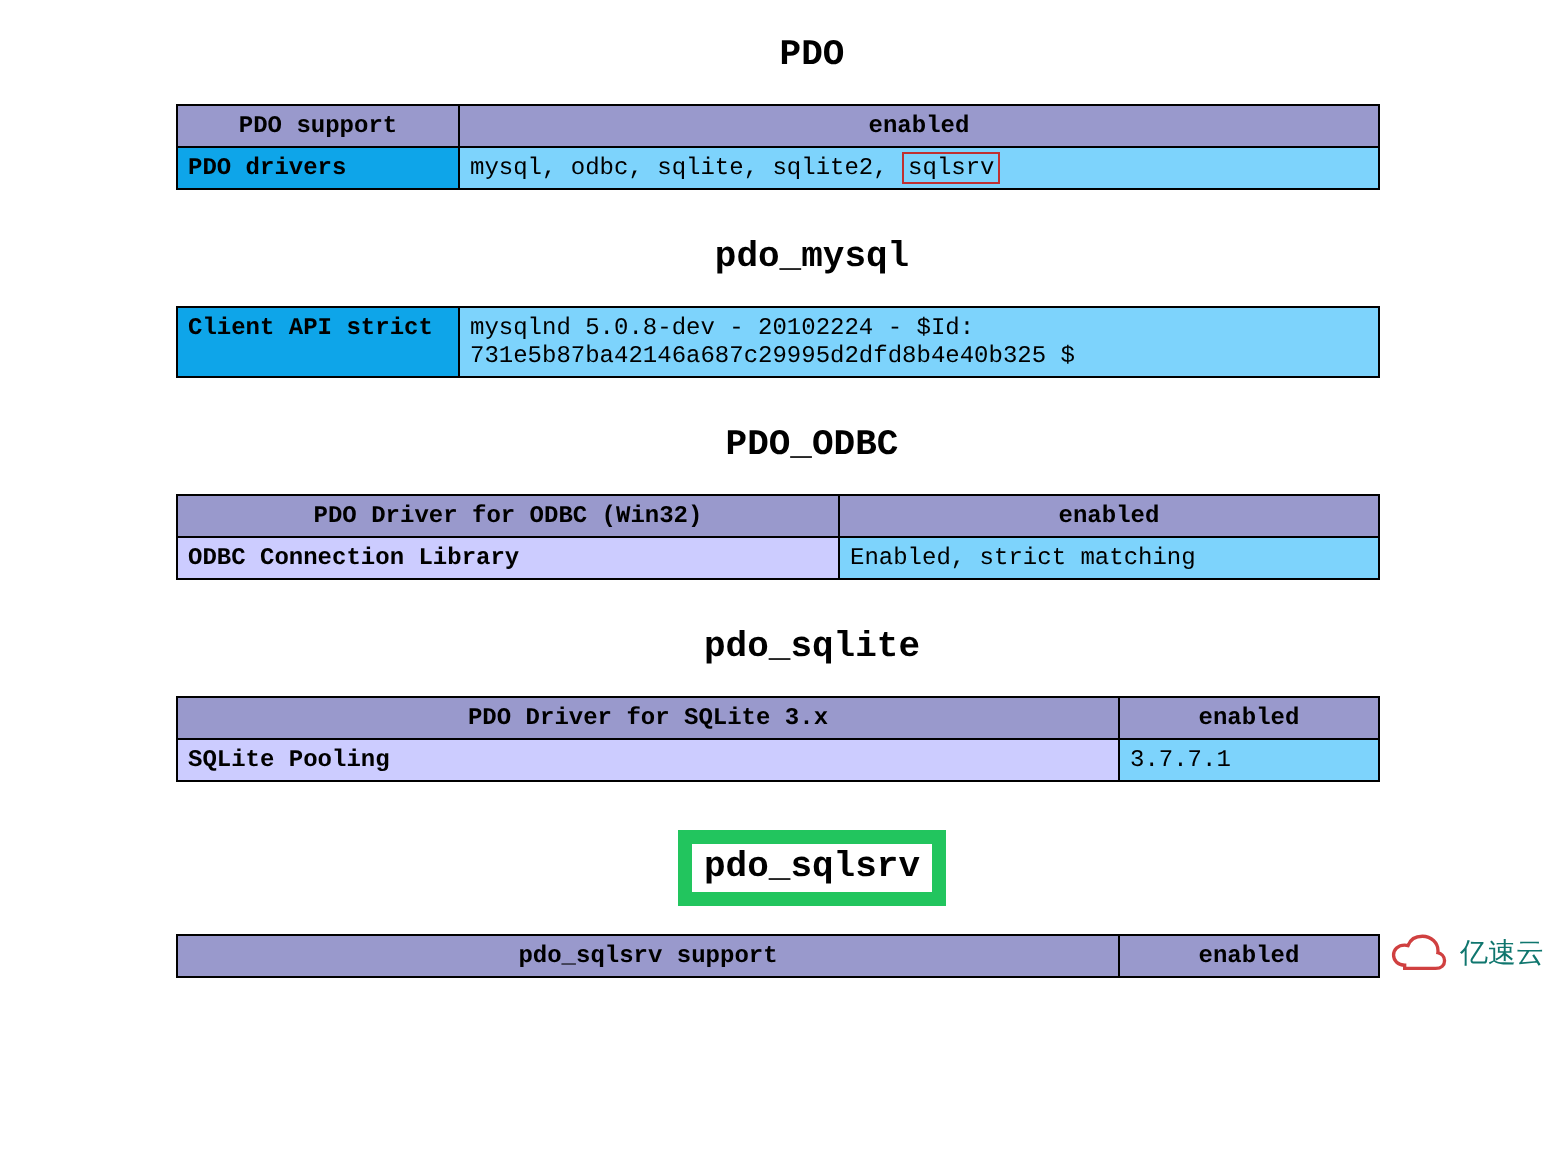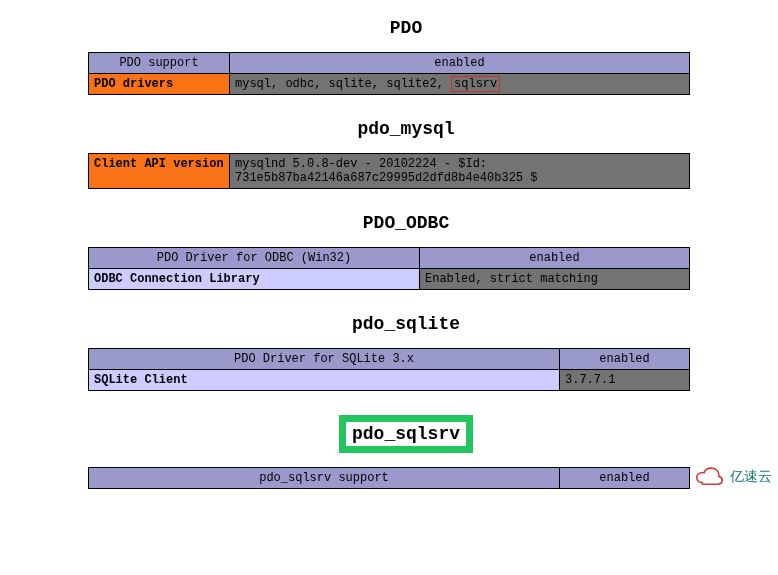--- a/index.html
+++ b/index.html
@@ -38,30 +38,30 @@
   table.info th,
   table.info td {
     border: 1px solid #000;
     padding: 3px 5px;
     text-align: left;
     vertical-align: top;
   }
   table.info th {
     background: #9999cc;
     color: #000;
-    font-weight: normal;
+    font-weight: bold;
     text-align: center;
   }
   table.info td.label {
-    background: #f97316;
+    background: #0ea5e9;
     font-weight: bold;
     width: 130px;
   }
   table.info td.value {
-    background: #737373;
+    background: #7dd3fc;
   }
   table.info .label-wide {
     background: #ccccff;
     font-weight: bold;
   }
   .watermark {
     position: absolute;
     right: 6px;
     bottom: 6px;
     font-family: sans-serif;
@@ -92,21 +92,21 @@
       <span>mysql, odbc, sqlite, sqlite2, </span><span class="driver-box">sqlsrv</span>
     </td>
   </tr>
 </tbody>
   </table>
 
 <h2 class="section-title">pdo_mysql</h2>
 <table class="info">
   <tbody>
   <tr>
-    <td class="label">Client API version</td>
+    <td class="label">Client API strict</td>
     <td class="value">mysqlnd 5.0.8-dev - 20102224 - $Id: 731e5b87ba42146a687c29995d2dfd8b4e40b325 $</td>
   </tr>
 </tbody>
   </table>
 
 <h2 class="section-title">PDO_ODBC</h2>
 <table class="info">
   <tbody>
       <tr>
     <th style="width:320px">PDO Driver for ODBC (Win32)</th>
@@ -120,21 +120,21 @@
   </table>
 
 <h2 class="section-title">pdo_sqlite</h2>
 <table class="info">
   <tbody>
       <tr>
     <th style="width:460px">PDO Driver for SQLite 3.x</th>
     <th>enabled</th>
   </tr>
   <tr>
-    <td class="label-wide">SQLite Client</td>
+    <td class="label-wide">SQLite Pooling</td>
     <td class="value">3.7.7.1</td>
   </tr>
 </tbody>
   </table>
 
 <h2 class="section-title boxed"><span>pdo_sqlsrv</span></h2>
 <table class="info" style="margin-bottom:4px">
   <tbody>
       <tr>
     <th style="width:460px">pdo_sqlsrv support</th>

